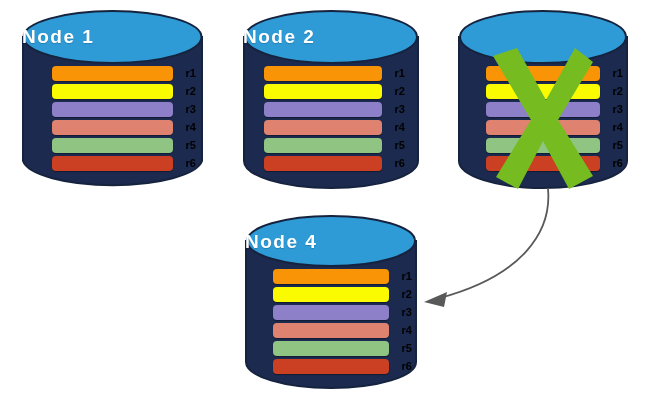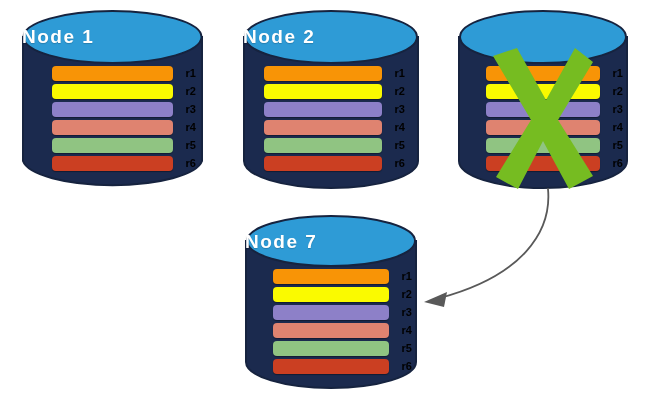--- a/index.html
+++ b/index.html
@@ -170,21 +170,21 @@
     <svg class="xmark" style="left:32px; top:38px;" width="106" height="142" viewBox="0 0 106 142">
       <polygon points="3,8 27,0 56,52 85,0 103,14 68,72 103,128 79,141 53,93 28,141 6,129 41,72" fill="#76BC21"></polygon>
     </svg>
   </div>
 
   <div class="node" style="left:245px; top:215px; width:172px; height:173px;">
     <svg class="node-svg" width="172" height="173" viewBox="0 0 172 173">
       <path d="M1,26 L1,147 A85,26 0 0 0 171,147 L171,26 Z" fill="#1B2A4E" stroke="#16233F" stroke-width="2"></path>
       <ellipse cx="86" cy="26" rx="84" ry="25" fill="#2E9BD6" stroke="#16233F" stroke-width="2"></ellipse>
     </svg>
-    <div class="node-title" style="top:16px;">Node  7</div>
+    <div class="node-title" style="top:16px;">Node  4</div>
     <div class="rows" style="top:54px;">
       <div class="row-bar" style="width:116px; background:#F89406;">
         <span class="row-label">r1</span>
       </div>
       <div class="row-bar" style="width:116px; background:#FAFA00;">
         <span class="row-label">r2</span>
       </div>
       <div class="row-bar" style="width:116px; background:#8D80C8;">
         <span class="row-label">r3</span>
       </div>

